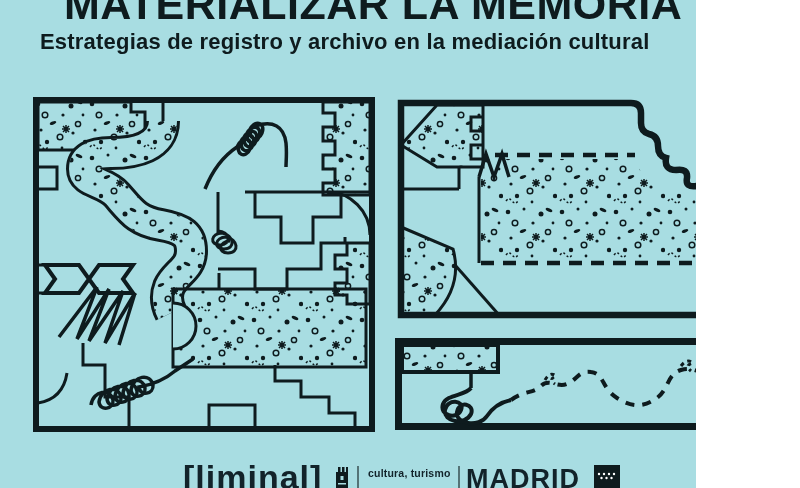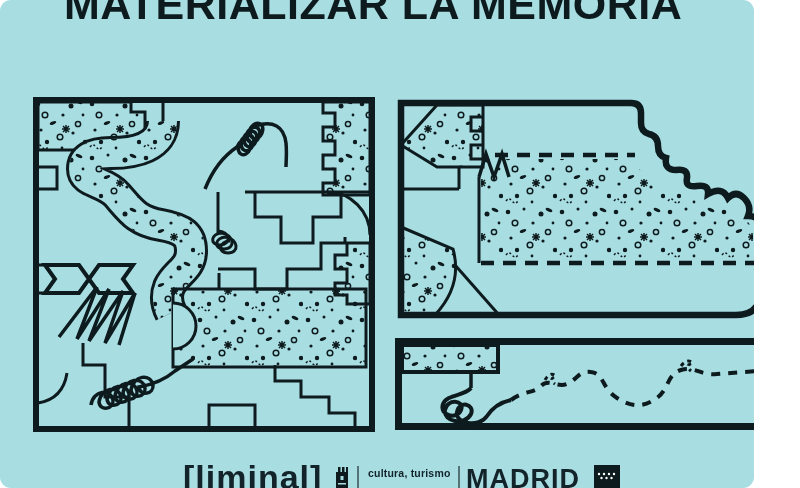--- a/index.html
+++ b/index.html
@@ -1,23 +1,22 @@
 <!DOCTYPE html>
 <html><head>
 <meta charset="utf-8">
 <style>
   html,body{margin:0;padding:0;}
   .poster{
     position:relative;
-    width:754px;height:488px;
+    width:696px;height:488px;
     background:#a8dde2;
     overflow:hidden;
     font-family:"Liberation Sans", sans-serif;
     color:#0e1b1e;
-    border-radius:11px;
   }
   .title{
     position:absolute;left:64px;top:-17px;margin:0;
     font-size:43px;line-height:43px;font-weight:bold;
     letter-spacing:.5px;white-space:nowrap;color:#0e1b1e;
   }
   .subtitle{
     position:absolute;left:40px;top:29px;margin:0;
     font-size:22px;line-height:26px;font-weight:bold;
     letter-spacing:.2px;white-space:nowrap;color:#0e1b1e;
@@ -76,20 +75,21 @@
             <circle cx="45" cy="27" r="2.6"></circle>
           <circle cx="27" cy="40" r="2.8"></circle>
           <path d="M33,28 l0,8 M29,32 l8,0 M30,29 l6,6 M36,29 l-6,6"></path>
           <path d="M3,50 q3,-4 6,0 q3,4 6,0" stroke-dasharray="2 2"></path>
         </g>
       </pattern>
     </defs>
   </svg>
 
   <h1 class="title">MATERIALIZAR LA MEMORIA</h1>
+  <p class="subtitle">Estrategias de registro y archivo en la mediación cultural</p>
 
   <div class="panel panel-left">
     <svg width="342" height="335" viewBox="0 0 342 335">
       <g stroke="#0e1b1e" fill="none" stroke-width="3" stroke-linejoin="miter">
         <rect x="3" y="3" width="336" height="329" stroke-width="6"></rect>
 
         <path d="M5,5 H98 V15 H112 V42 H92 Q66,58 40,53 L5,53 Z" fill="url(#sp)"></path>
         <path d="M5,70 H24 V92 H5"></path>
 
         <path d="M130,5 V26"></path>

